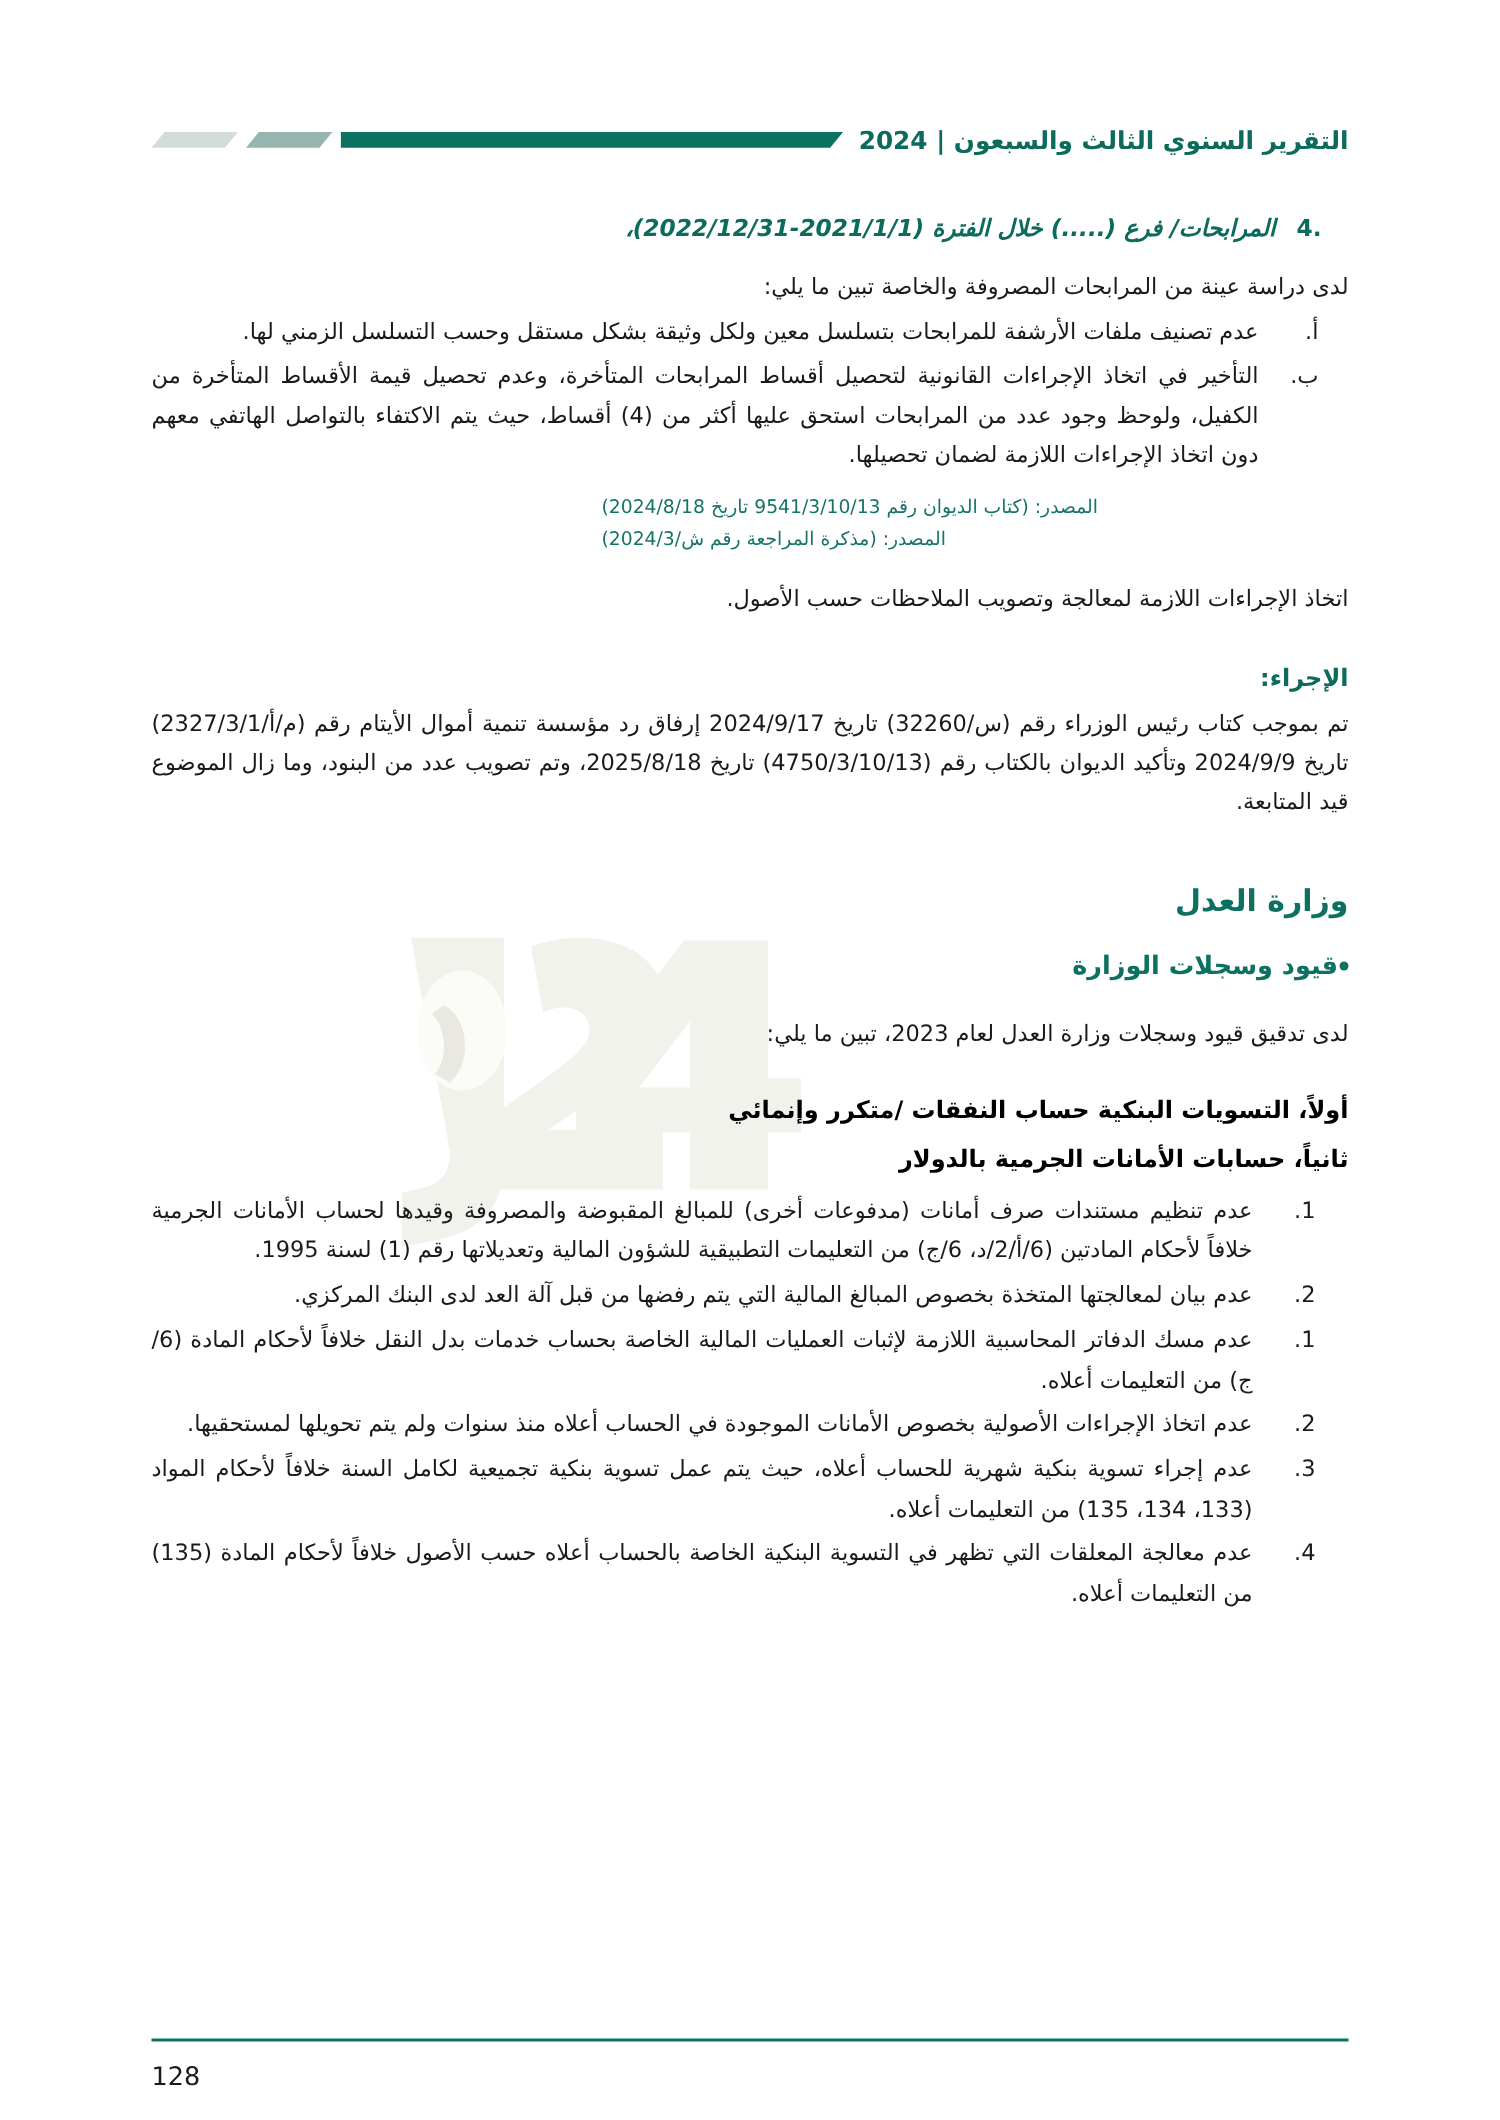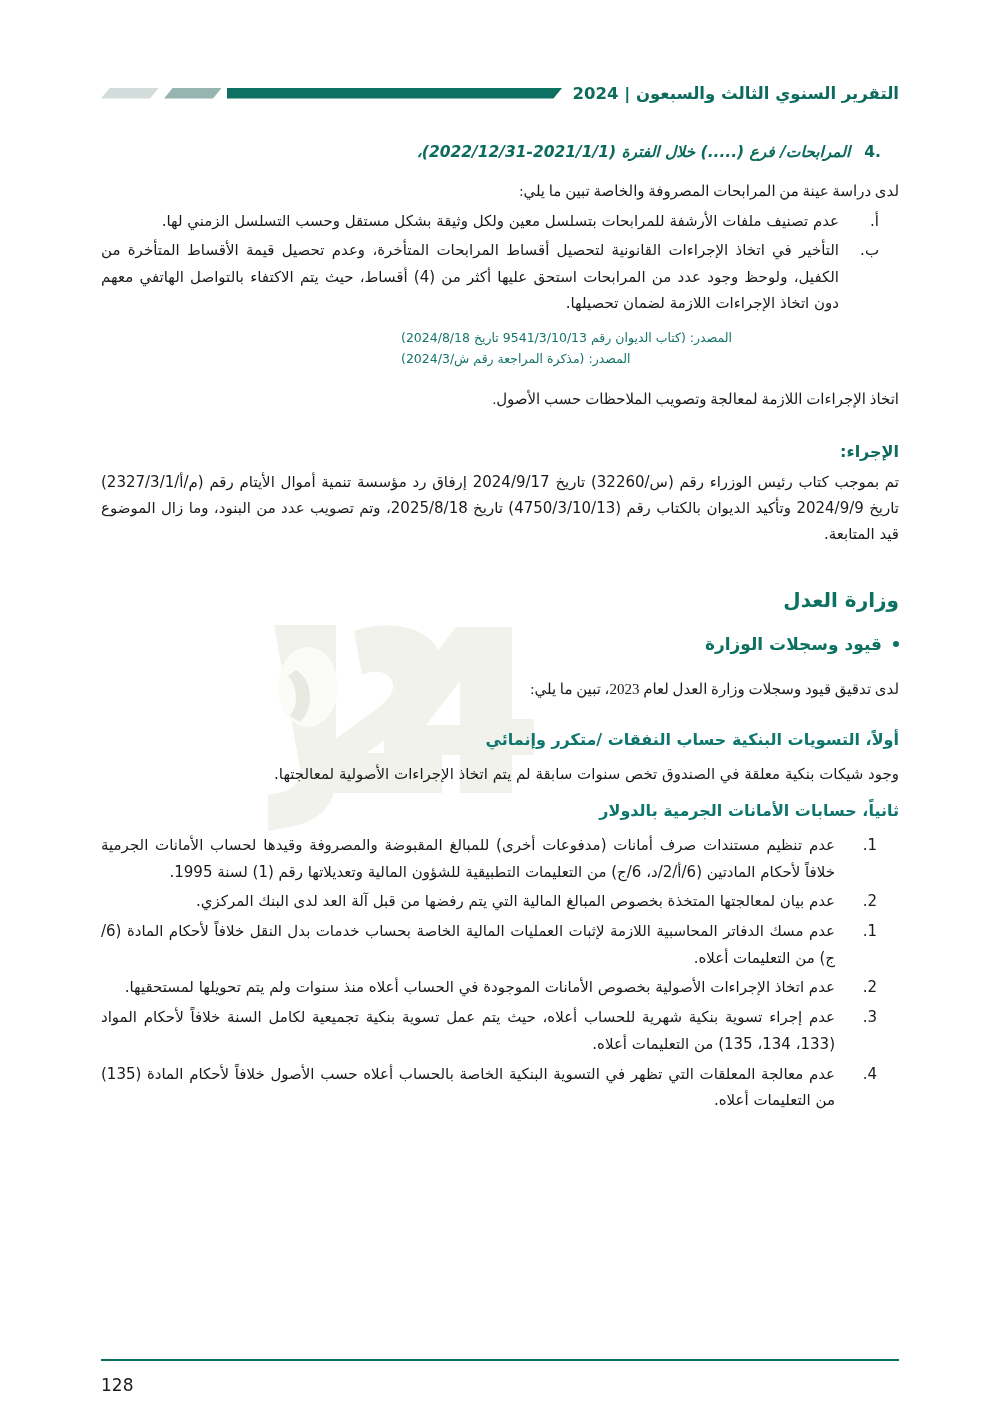--- a/index.html
+++ b/index.html
@@ -112,21 +112,21 @@
   .numhead .txt { flex: 1 1 auto; font-style: italic; }
 
   .para {
     font-size: 15px;
     line-height: 1.75;
     color: #1a1a1a;
     margin: 0 0 4px 0;
     text-align: justify;
     text-align-last: right;
   }
-  .para-center-right { text-align: left; font-family: Liberation Serif, serif; }
+  .para-center-right { text-align: left; }
 
   .lettered {
     display: flex;
     flex-direction: row;
     align-items: flex-start;
     gap: 0;
     font-size: 15px;
     line-height: 1.78;
     margin: 0 0 2px 0;
     padding-right: 20px;
@@ -191,39 +191,39 @@
     color: #0d7162;
     text-align: right;
     margin: 40px 0 22px 0;
   }
 
   .bullet-head {
     display: flex;
     flex-direction: row;
     align-items: center;
     justify-content: flex-start;
-    gap: 11px;
+    gap: 1px;
     font-size: 17px;
     font-weight: bold;
     color: #0d7162;
     margin: 0 0 22px 0;
     direction: rtl;
   }
   .bullet-dot {
     width: 6px;
     height: 6px;
     border-radius: 50%;
     background: #0d7162;
     flex: 0 0 auto;
   }
 
   .ordinal-head {
     font-size: 16px;
     font-weight: bold;
-    color: #0f766e;
+    color: #000000;
     text-align: right;
     margin: 14px 0 12px 0;
     direction: rtl;
   }
 
   .gap-sm { height: 10px; }
   .footer-rule {
     position: absolute;
     bottom: 52px;
     left: 95px;
@@ -306,21 +306,20 @@
     <div class="bullet-head">
       <span class="bullet-dot"></span>
       <span>قيود وسجلات الوزارة</span>
     </div>
 
     <p class="para para-center-right">لدى تدقيق قيود وسجلات وزارة العدل لعام 2023، تبين ما يلي:</p>
 
     <div class="gap-sm"></div>
 
     <div class="ordinal-head">أولاً، التسويات البنكية حساب النفقات /متكرر وإنمائي</div>
-    <p class="para">وجود شيكات بنكية معلقة في الصندوق تخص سنوات سابقة لم يتم اتخاذ الإجراءات الأصولية لمعالجتها.</p>
 
     <div class="ordinal-head">ثانياً، حسابات الأمانات الجرمية بالدولار</div>
 
     <div class="numbered">
       <span class="marker">.1</span>
       <span class="txt">عدم تنظيم مستندات صرف أمانات (مدفوعات أخرى) للمبالغ المقبوضة والمصروفة وقيدها لحساب الأمانات الجرمية خلافاً لأحكام المادتين (6/أ/2/د، 6/ج) من التعليمات التطبيقية للشؤون المالية وتعديلاتها رقم (1) لسنة 1995.</span>
     </div>
 
     <div class="numbered">
       <span class="marker">.2</span>

